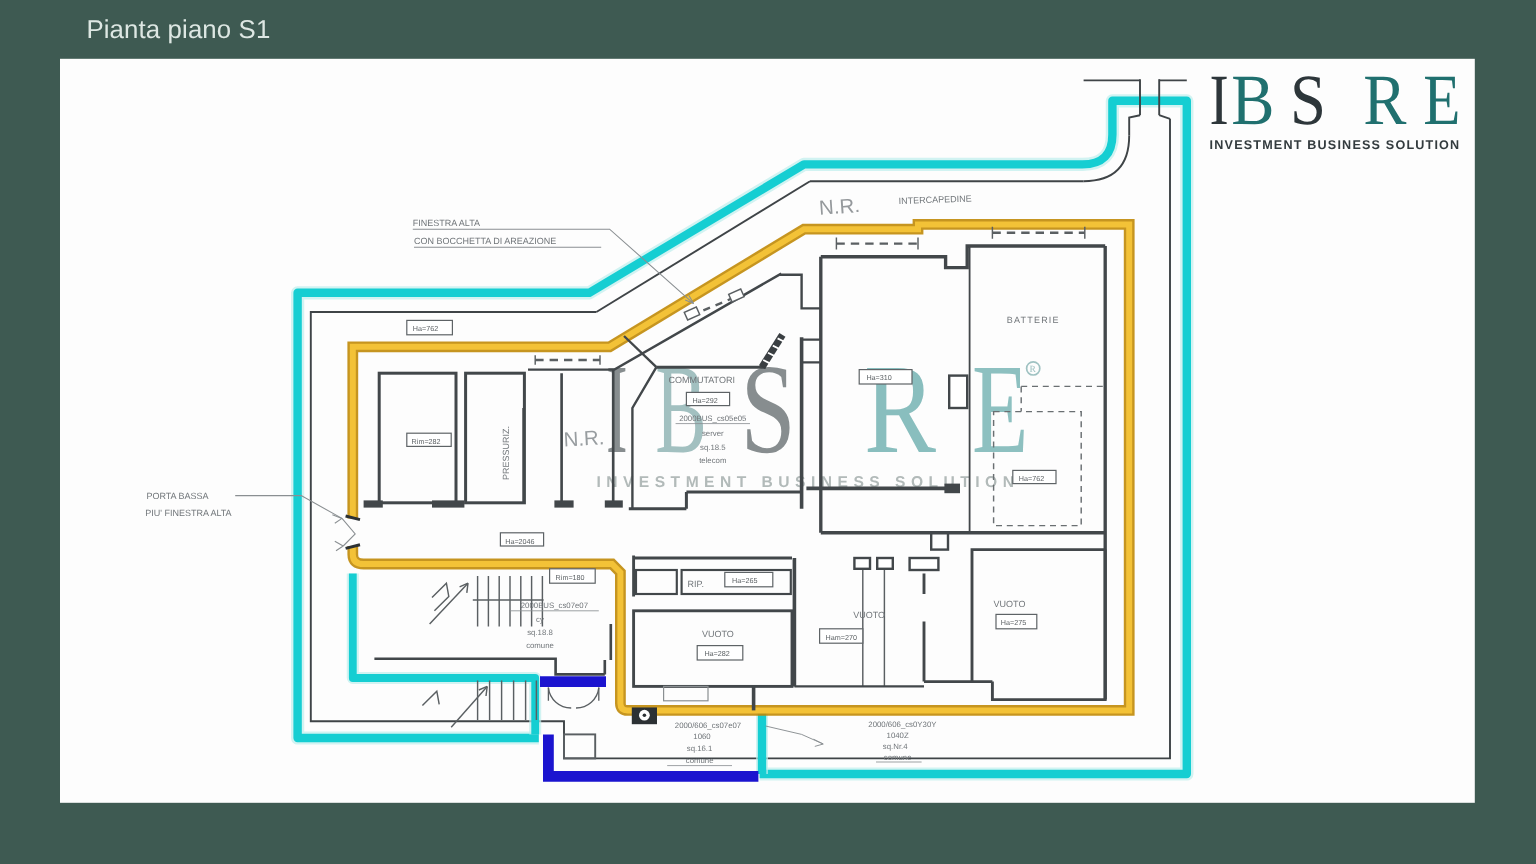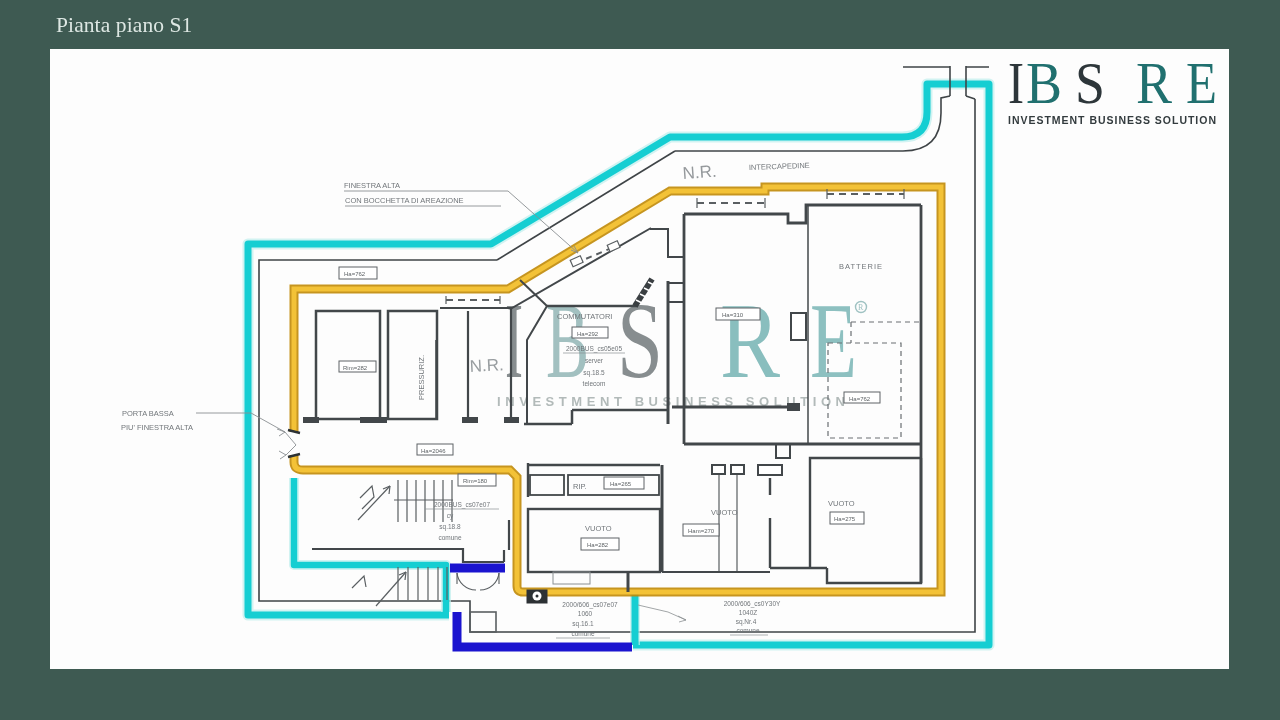--- a/index.html
+++ b/index.html
@@ -1,16 +1,16 @@
 <!DOCTYPE html>
 <html><head>
 <meta charset="utf-8">
 <style>
 html,body{margin:0;padding:0;width:1280px;height:720px;background:#3e5a52;overflow:hidden;font-family:"Liberation Sans",sans-serif;}
-#title{position:absolute;left:56px;top:13px;color:#dde7e3;font-size:21.5px;letter-spacing:0.1px;font-family:Liberation Serif, serif;}
+#title{position:absolute;left:72px;top:13px;color:#dde7e3;font-size:21.5px;letter-spacing:0.1px;}
 #slide{position:absolute;left:50px;top:49px;width:1179px;height:620px;background:#fdfdfd;}
 svg{position:absolute;left:0;top:0;}
 .lbl{fill:#71767a;font-family:"Liberation Sans",sans-serif;}
 .box{fill:#ffffff;stroke:#5e6366;stroke-width:1;}
 .bxt{fill:#5e6366;font-size:6px;font-family:"Liberation Sans",sans-serif;}
 </style>
 </head>
 <body>
 
 <div id="title">Pianta piano S1</div>

